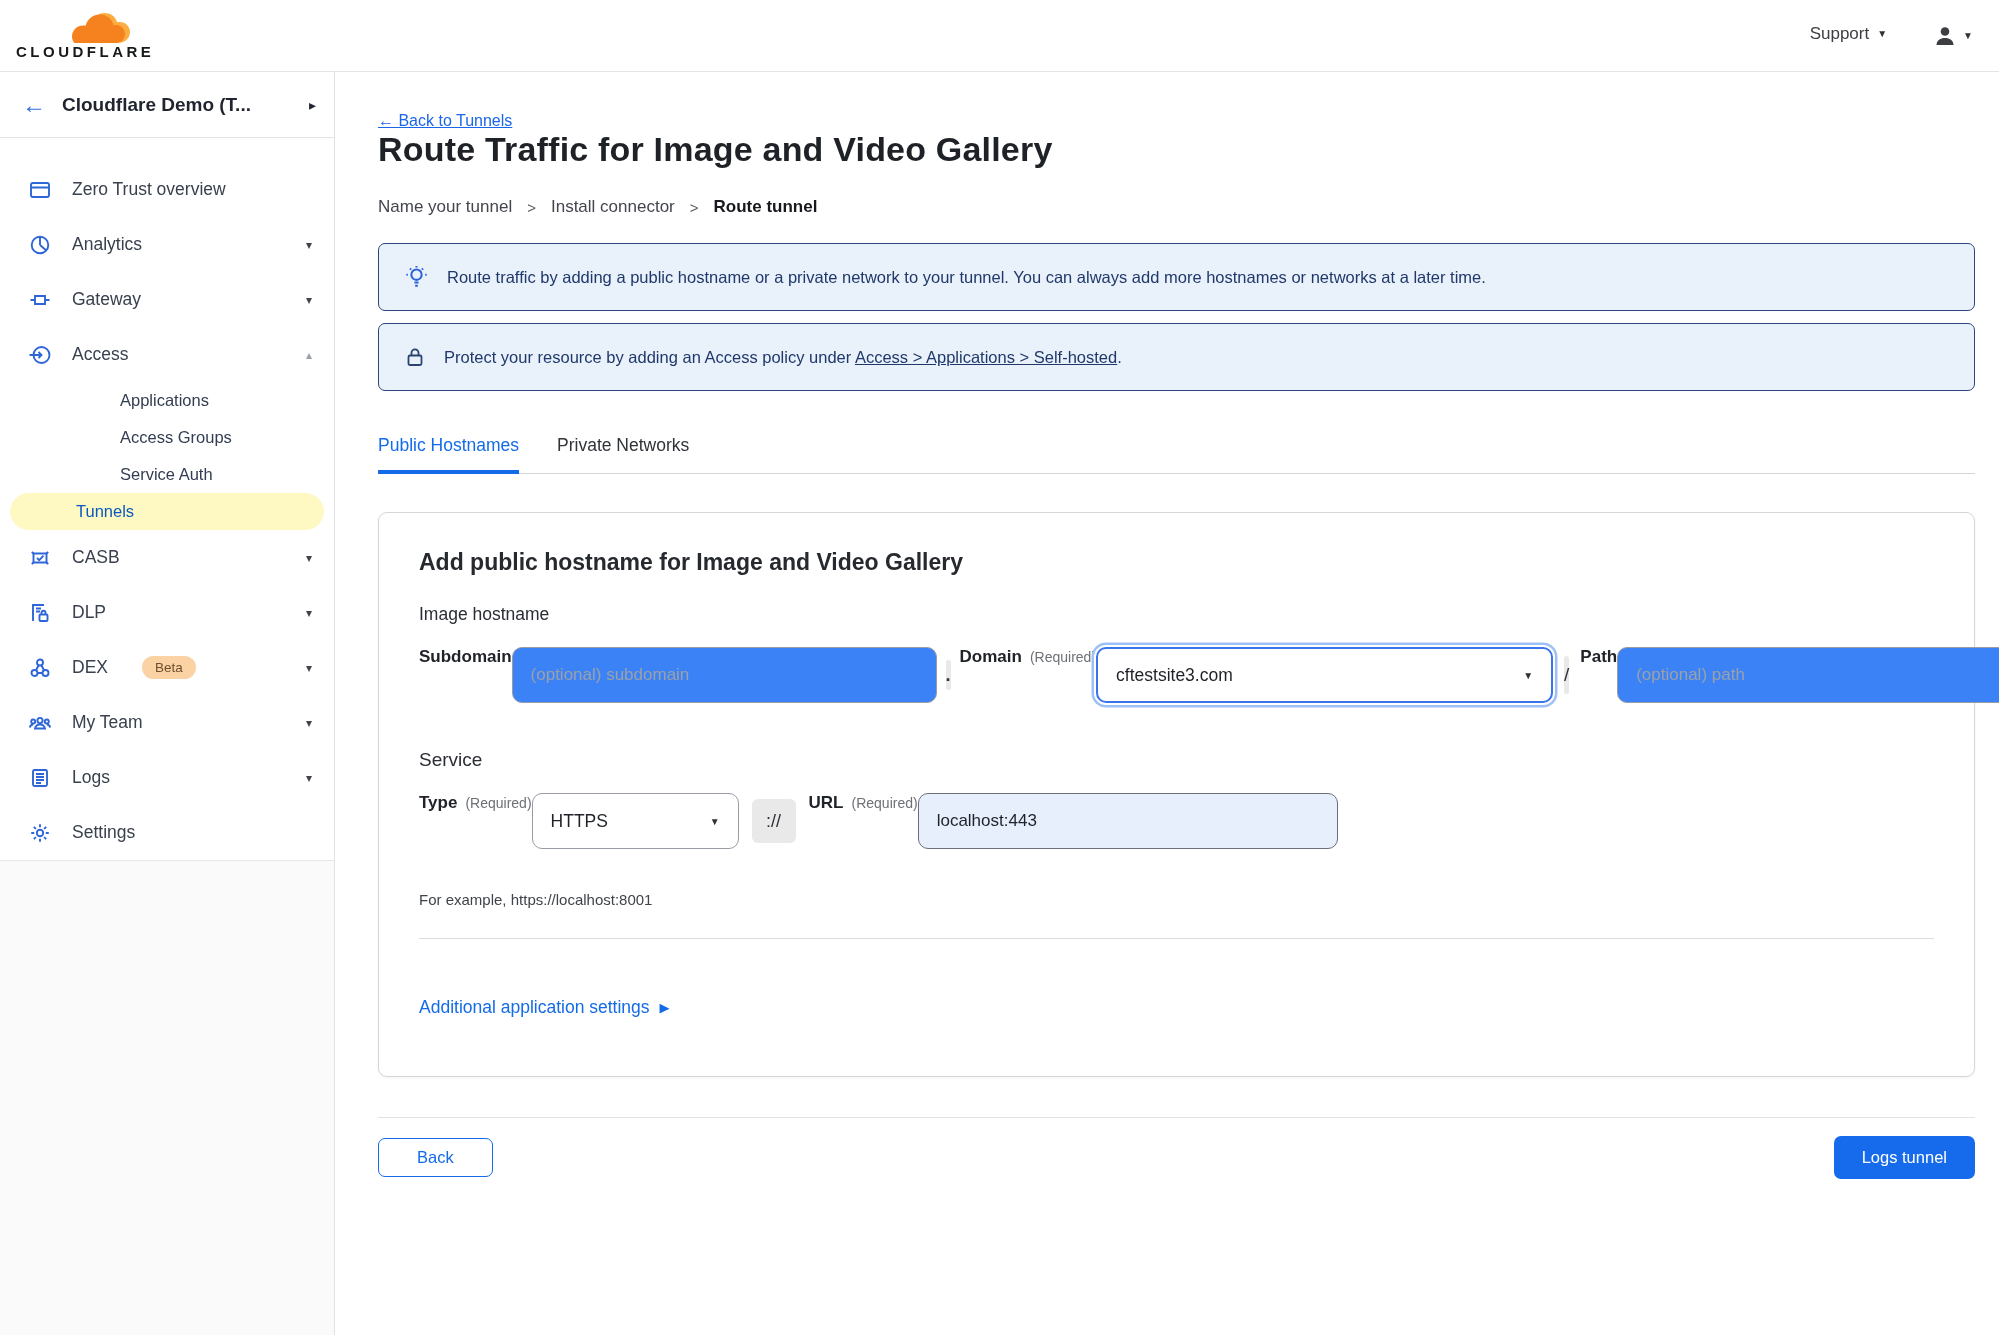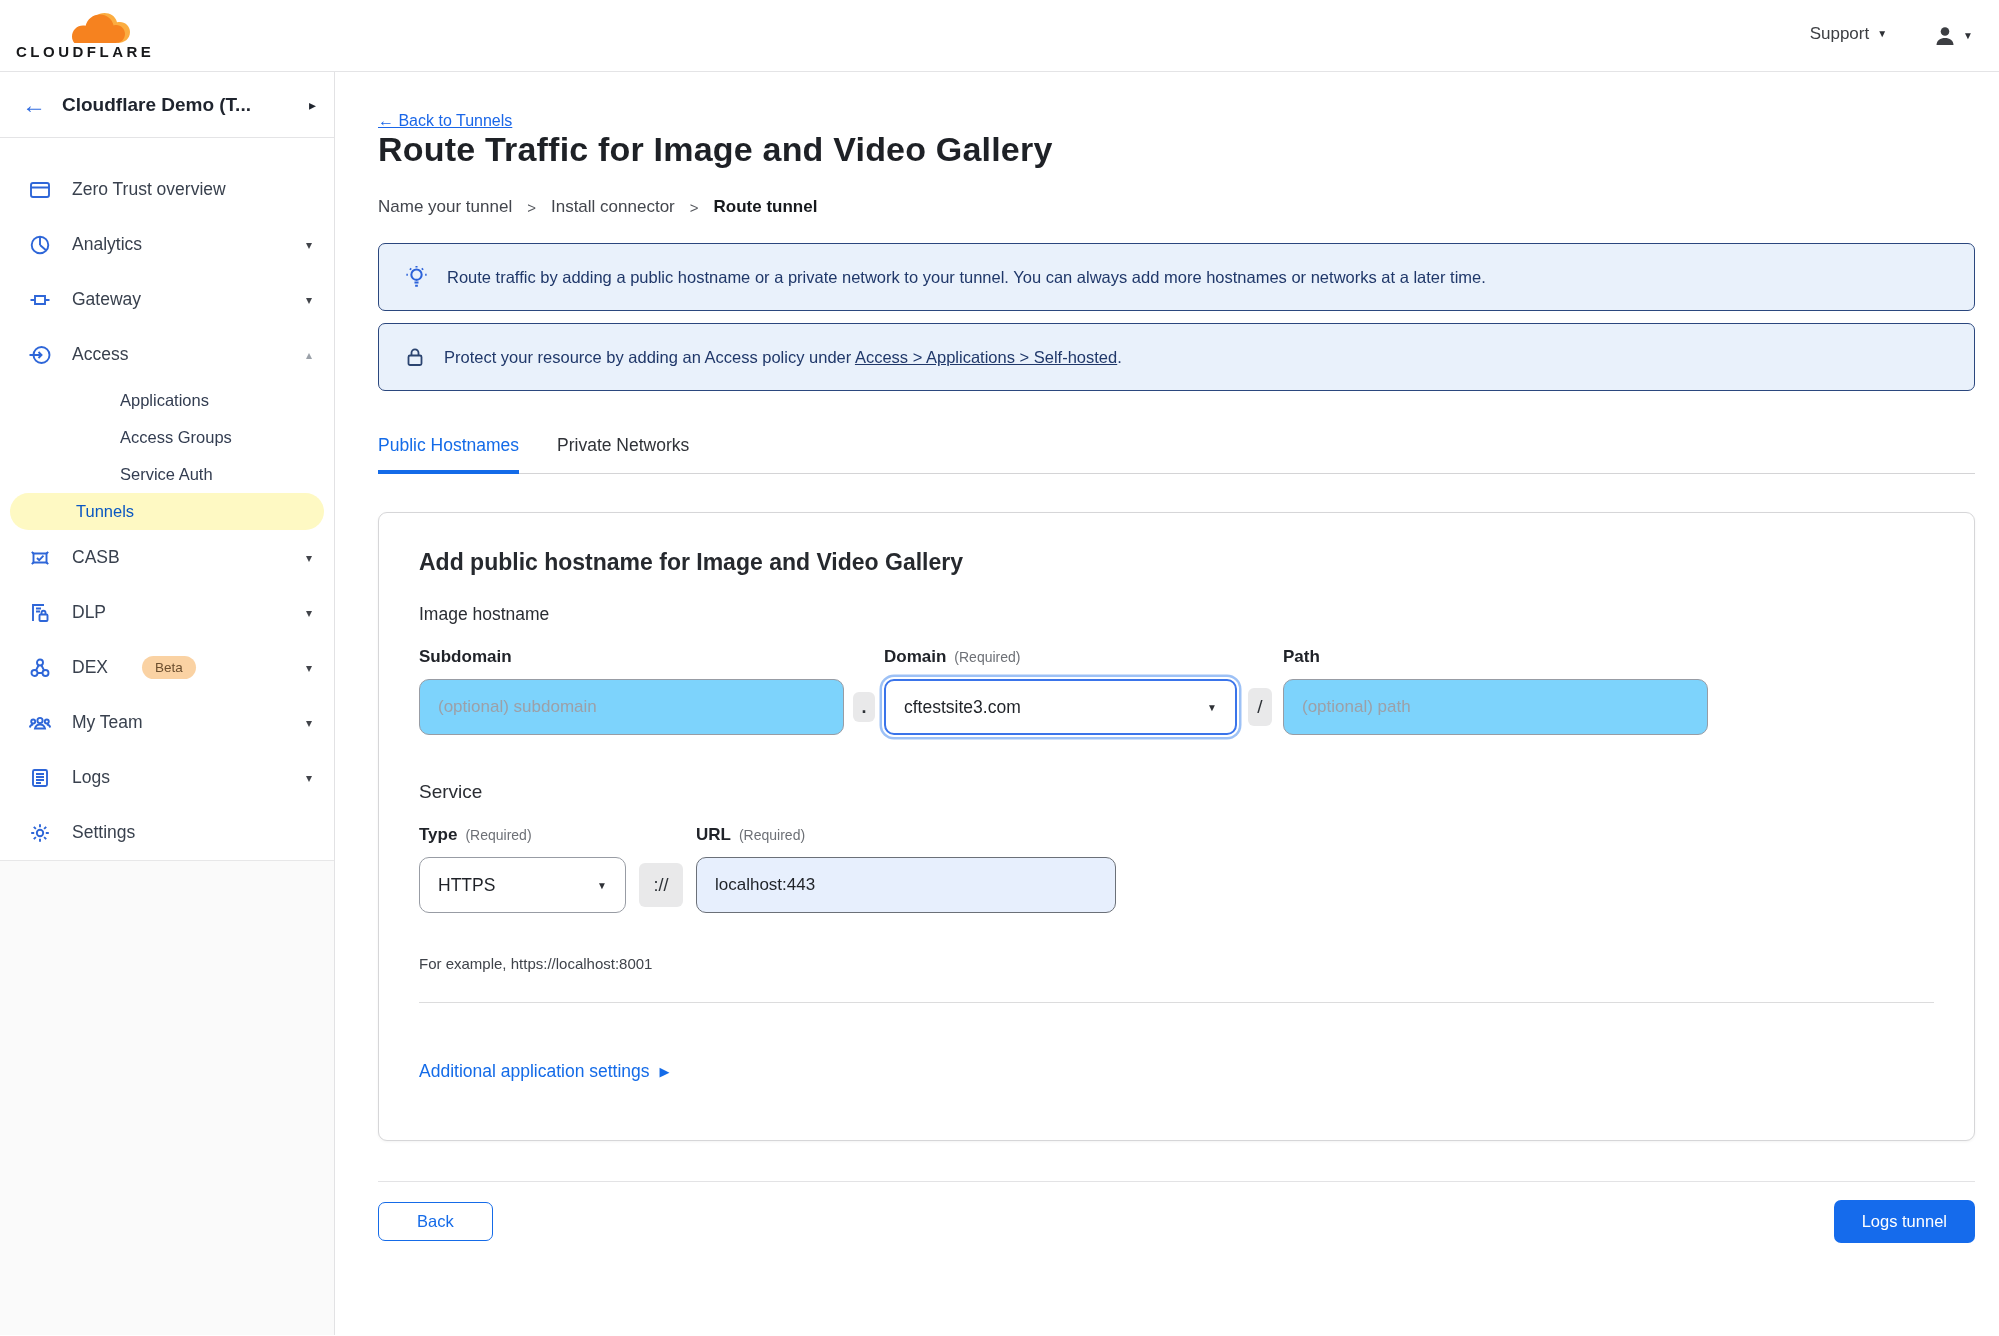--- a/index.html
+++ b/index.html
@@ -55,36 +55,36 @@
 
   .tabs { margin-top:44px; display:flex; gap:38px; border-bottom:1px solid #d4d4d6; }
   .tab { padding-bottom:14px; font-size:17.5px; color:#303338; cursor:pointer; }
   .tab.active { color:#146be8; font-weight:500; border-bottom:4px solid #146be8; margin-bottom:-1px; }
 
   .card { margin-top:38px; border:1px solid #d6d6d8; border-radius:9px; background:#fff;
     box-shadow:0 1px 3px rgba(0,0,0,.05); padding:36px 40px 58px; }
   .card-title { font-size:23px; font-weight:700; color:#26292e; }
   .section-label { margin-top:28px; font-size:17.5px; color:#2a2d33; }
   .fields-row { display:flex; margin-top:22px; }
-  .field-col { display:flex; flex-direction:column; }
+  .field-col { display:flex; }
   .field-label { font-size:17px; font-weight:700; color:#202329; margin-bottom:12px; }
   .req { font-weight:400; font-size:14px; color:#6d7076; margin-left:8px; }
   .tb { height:56px; width:425px; border:1.5px solid #989ca4; border-radius:10px;
-    padding:0 18px; font-size:17px; color:#1f2228; background:#7dd3fc; outline:none;
+    padding:0 18px; font-size:17px; color:#1f2228; background:#3b82f6; outline:none;
     font-family:"Liberation Sans", sans-serif; }
   .tb::placeholder { color:#9ca0a8; }
   .sep-chip { align-self:flex-end; background:#e9e9ea; color:#2e3237; border-radius:6px;
     display:flex; align-items:center; justify-content:center; }
   .chip-dot { width:22px; height:30px; margin:13px 9px; font-size:18px; font-weight:700; }
   .chip-slash { width:24px; height:38px; margin:9px 11px; font-size:19px; }
   .chip-scheme { width:44px; height:44px; margin:6px 13px; font-size:18px; }
   .selectbox { height:56px; border-radius:10px; background:#fff; display:flex; align-items:center;
     justify-content:space-between; padding:0 18px; font-size:17.5px; color:#1f2228; cursor:pointer; }
   .select-plain { width:207px; border:1.5px solid #989ca4; }
-  .select-focus { width:353px; border:2px solid #3a74ea;
+  .select-focus { width:457px; border:2px solid #3a74ea;
     box-shadow:0 0 0 2px #fff, 0 0 0 4.5px #9dc1f6; }
   .svc-title { margin-top:46px; font-size:19px; color:#2a2d33; }
   .url-tb { width:420px; background:#e7effd; border:1.5px solid #6b7078; }
   .example { margin-top:42px; font-size:15px; color:#3f434a; }
   .card-divider { margin-top:30px; border-top:1px solid #dcdcdd; }
   .addl { margin-top:58px; display:inline-flex; align-items:center; gap:10px;
     color:#146be8; font-size:17.5px; cursor:pointer; }
   .addl .tri { font-size:13px; }
 
   .footer-divider { margin-top:40px; border-top:1px solid #e3e3e5; }

